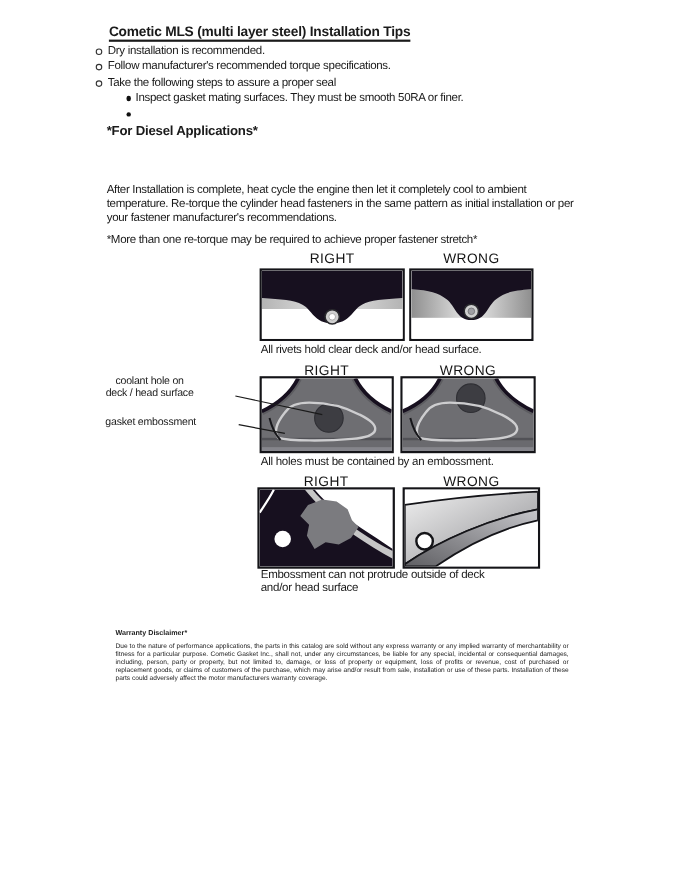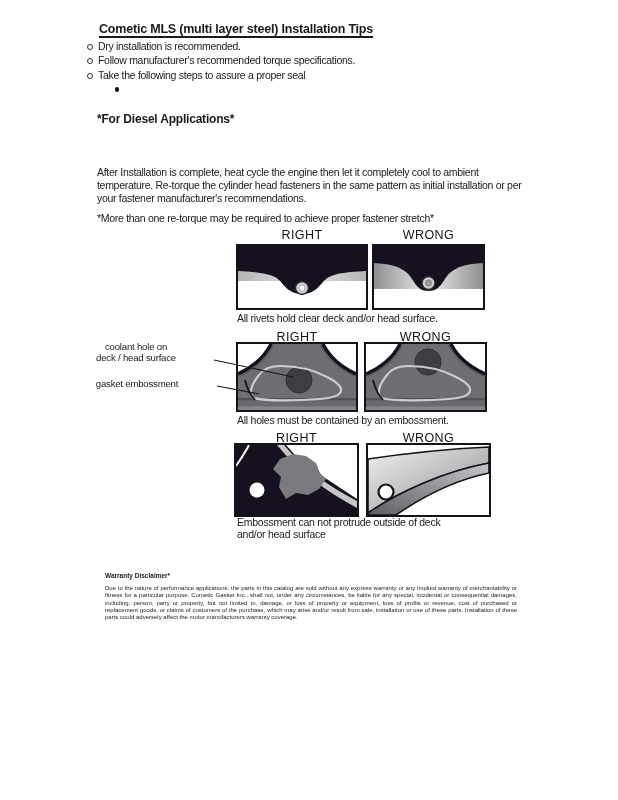--- a/index.html
+++ b/index.html
@@ -52,20 +52,24 @@
         <span class="b1"></span>
         <span>Dry installation is recommended.</span>
       </div>
     <div class="bl">
         <span class="b1"></span>
         <span>Follow manufacturer's recommended torque specifications.</span>
       </div>
     <div class="bl">
         <span class="b1"></span>
         <span>Take the following steps to assure a proper seal</span>
+      </div>
+    <div class="bl l2">
+        <span class="b2"></span>
+        <span>Inspect gasket mating surfaces.  They must be smooth 50RA or finer.</span>
       </div>
     <div class="bl l2">
         <span class="b2"></span>
       </div>
   </div>
 
   <div class="abs h2">*For Diesel Applications*</div>
   <div class="abs body-p p2">After Installation is complete, heat cycle the engine then let it completely cool to ambient temperature. Re-torque the cylinder head fasteners in the same pattern as initial installation or per your fastener manufacturer's recommendations.</div>
   <div class="abs body-p note">*More than one re-torque may be required to achieve proper fastener stretch*</div>
 

